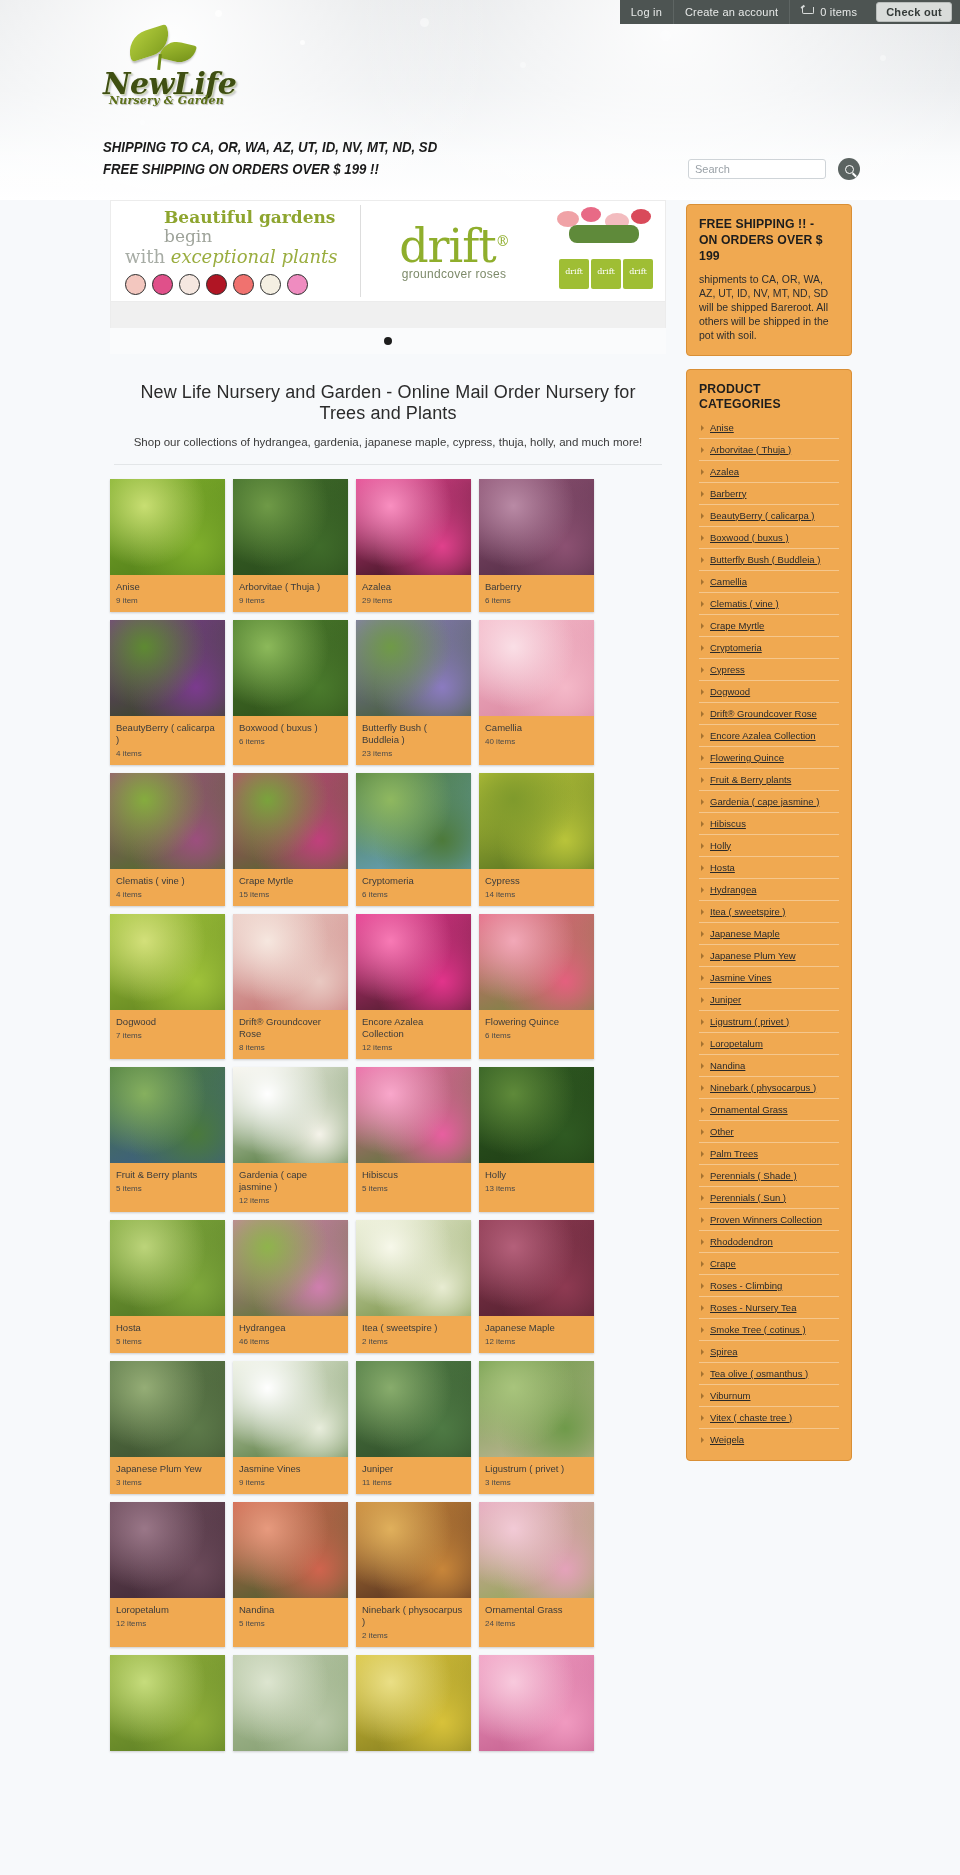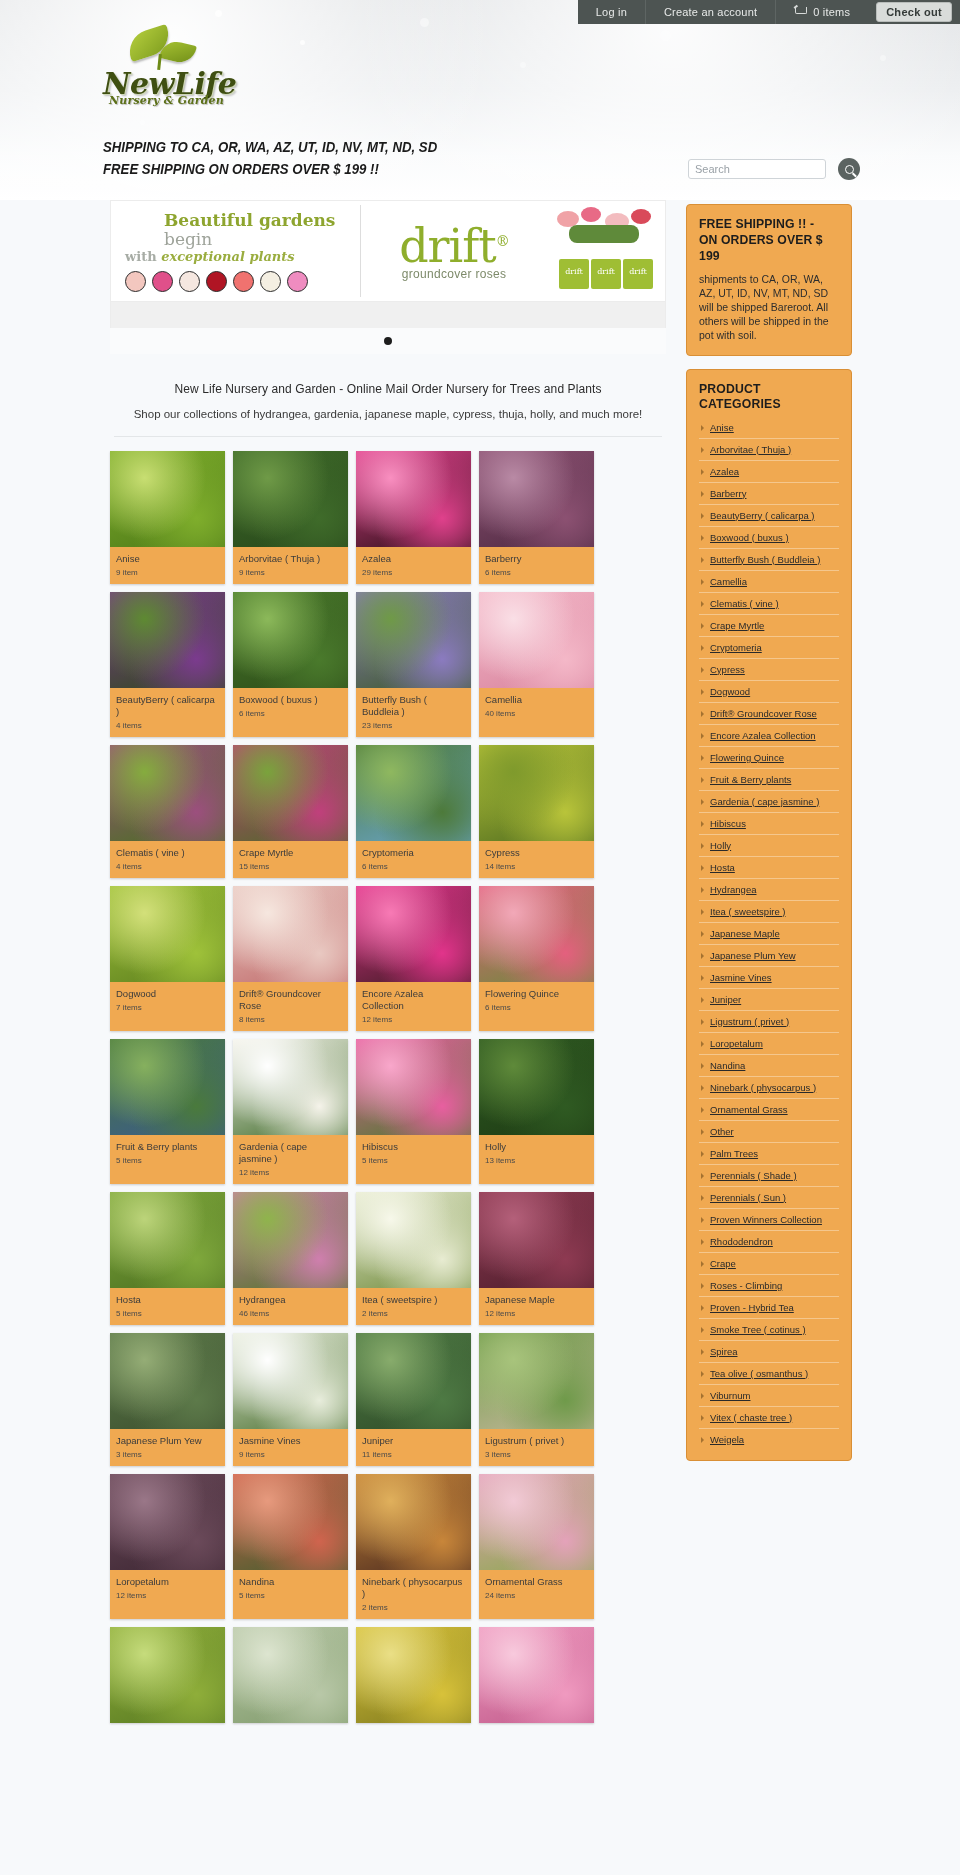--- a/index.html
+++ b/index.html
@@ -14,21 +14,21 @@
 
   
   .topbar{
     position:absolute; top:0; left:0; width:960px; height:24px;
     display:flex; justify-content:flex-end; align-items:stretch;
   }
   .topbar-inner{
     display:flex; align-items:stretch; background:#4d5452; height:24px;
   }
   .tb-item{
-    display:flex; align-items:center; padding:0 18px;
+    display:flex; align-items:center; padding:0 11px;
     color:#e8eae9; font-size:11px; letter-spacing:.2px;
     border-left:1px solid #5e6563; white-space:nowrap;
   }
   .tb-item:first-child{ border-left:none; }
   .tb-cart{ gap:6px; }
   .cart-ico{ display:inline-block; width:13px; height:10px; position:relative; }
   .cart-ico:before{
     content:""; position:absolute; left:1px; top:0; width:10px; height:6px;
     border:1.5px solid #d8dbda; border-top:none; border-radius:0 0 2px 2px;
   }
@@ -137,21 +137,21 @@
     display:flex; align-items:center; position:relative;
     border:1px solid #ececec;
   }
   .banner-left{
     width:250px; padding-left:14px; border-right:1px solid #ddd; height:92px;
     display:flex; flex-direction:column; justify-content:center;
   }
   .bl1{ font-family:"DejaVu Serif", serif; font-size:17px; color:#9aad3f; line-height:19px;margin-left:39px;}
   .bl1 b{ color:#8ea52f; }
   .bl1 .grey{ color:#9ea39a; }
-  .bl2{ font-family:"DejaVu Serif", serif; font-style:italic; font-size:13px; color:#9aad3f;font-weight:bold; }
+  .bl2{ font-family:"DejaVu Serif", serif; font-style:italic; font-size:18px; color:#9aad3f; }
   .bl2 .grey{ font-style:normal; color:#a7aca5; }
   .rose-row{ display:flex; gap:6px; margin-top:7px; }
   .rose{ width:21px; height:21px; border-radius:50%; border:1.5px solid #2b2b2b; }
   .banner-mid{
     flex:1; display:flex; flex-direction:column; align-items:center; justify-content:center;
   }
   .drift-word{
     font-family:"DejaVu Serif", serif; font-size:46px; color:#8fae2c; line-height:40px;
     letter-spacing:-1px;
   }
@@ -173,21 +173,21 @@
   }
   .dots{
     width:556px; height:26px; background:#fafbfc; display:flex;
     align-items:center; justify-content:center;
   }
   .dot{ width:8px; height:8px; border-radius:50%; background:#1d1d1d; }
 
   
   .intro{ margin-top:28px; text-align:center; padding:0 6px; }
   .intro h1{
-    margin:12px; font-size:12px; font-weight:normal; color:#2b2b2b; letter-spacing:.1px;
+    margin:12px; font-size:18px; font-weight:normal; color:#2b2b2b; letter-spacing:.1px;
   }
   .intro p{
     margin:9px 0 0; font-size:11.5px; color:#3a3a3a;
   }
   .rule{ margin:16px 4px 0; height:1px; background:#e3e6e8; }
 
   
   .grid{
     margin-top:14px; display:flex; flex-wrap:wrap; gap:8px 8px;
     width:556px;
@@ -749,21 +749,21 @@
           <div class="cat-item">
             <span class="chev"></span>
             <span class="cat-link">Crape</span>
           </div>
           <div class="cat-item">
             <span class="chev"></span>
             <span class="cat-link">Roses - Climbing</span>
           </div>
           <div class="cat-item">
             <span class="chev"></span>
-            <span class="cat-link">Proven - Hybrid Tea</span>
+            <span class="cat-link">Roses - Nursery Tea</span>
           </div>
           <div class="cat-item">
             <span class="chev"></span>
             <span class="cat-link">Smoke Tree ( cotinus )</span>
           </div>
           <div class="cat-item">
             <span class="chev"></span>
             <span class="cat-link">Spirea</span>
           </div>
           <div class="cat-item">

